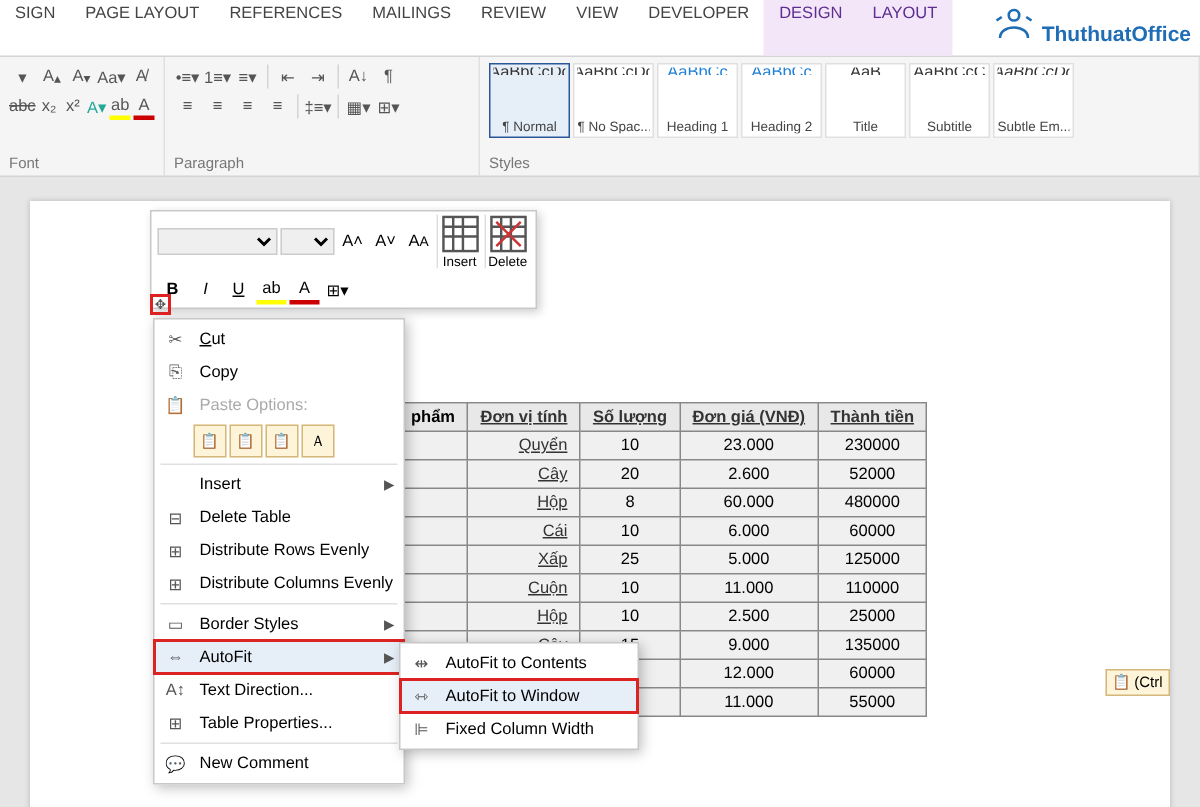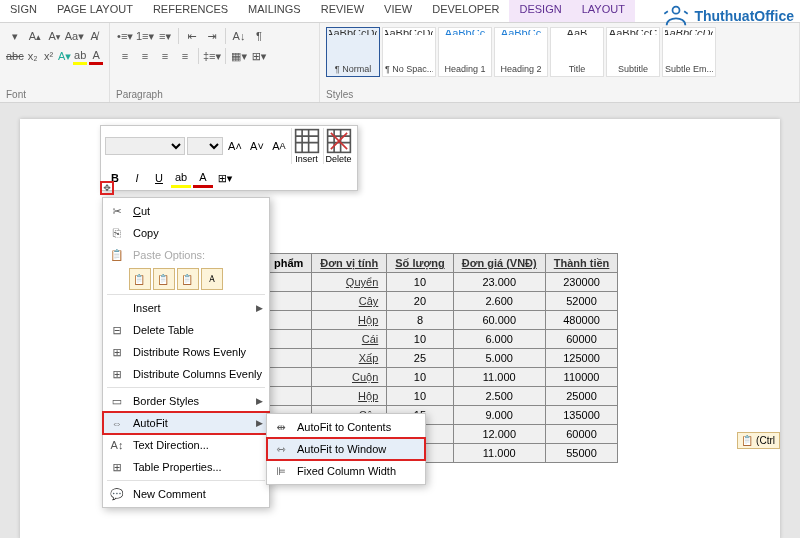--- a/index.html
+++ b/index.html
@@ -1,39 +1,39 @@
 <!DOCTYPE html>
 <html><head>
 <meta charset="utf-8">
 <style>
 * { margin: 0; padding: 0; box-sizing: border-box; font-family: 'Segoe UI', Tahoma, sans-serif; }
 body { background: #fff; width: 800px; height: 538px; overflow: hidden; position: relative; }
 
 
-.tabs { display: flex; background: #fff; border-bottom: 1px solid #d4d4d4; height: 23px; font-size: 11px; }
+.tabs { display: flex; background: #fff; border-bottom: 1px solid #d4d4d4; height: 38px; font-size: 11px; }
 .tabs .tab { padding: 3px 10px; color: #444; cursor: pointer; text-transform: uppercase; }
 .tabs .tooltab { background: #f3e6f9; color: #5e2d91; padding: 3px 10px; }
 
 
 .ribbon { display: flex; background: #f5f5f5; border-bottom: 1px solid #d4d4d4; height: 80px; }
 .group { border-right: 1px solid #e0e0e0; padding: 4px 6px 2px 6px; display: flex; flex-direction: column; justify-content: space-between; }
 .group-label { text-align: left; font-size: 10px; color: #777; }
 .group-body { display: flex; flex-direction: column; gap: 2px; }
 .row { display: flex; align-items: center; gap: 2px; }
 .rbtn { width: 18px; height: 18px; display: flex; align-items: center; justify-content: center; font-size: 11px; color: #555; cursor: pointer; }
 .sep { width: 1px; height: 16px; background: #d4d4d4; margin: 0 2px; }
 
 .styles-gallery { display: flex; gap: 2px; }
 .style-item { width: 54px; height: 50px; border: 1px solid #e0e0e0; background: #fff; display: flex; flex-direction: column; justify-content: space-between; padding: 2px; font-size: 10px; text-align: center; cursor: pointer; }
 .style-item.selected { border: 1px solid #2a579a; background: #e6eef8; }
 .style-item .preview { font-size: 11px; color: #333; flex: 1; display: flex; align-items: center; justify-content: center; overflow: hidden; }
 .style-item .name { font-size: 9px; color: #444; white-space: nowrap; overflow: hidden; margin-top: 29px; }
 .style-item.blue .preview { color: #1f7ed6; }
 
-.logo { position: absolute; top: 2px; right: 6px; display: flex; align-items: center; gap: 4px; font-size: 14px; font-weight: bold; color: #1f6db5; z-index: 10; }
+.logo { position: absolute; top: 2px; right: 6px; display: flex; align-items: flex-end; gap: 4px; font-size: 14px; font-weight: bold; color: #1f6db5; z-index: 10; }
 
 
 .doc-area { background: #e6e6e6; height: 440px; padding: 16px 0 0 20px; position: relative; }
 .page { background: #fff; box-shadow: 0 0 4px rgba(0,0,0,.2); width: 760px; height: 420px; position: relative; padding-top: 90px; }
 
 
 .mini-toolbar { position: absolute; top: 6px; left: 80px; background: #fff; border: 1px solid #c8c8c8; box-shadow: 2px 2px 6px rgba(0,0,0,.2); display: flex; flex-direction: column; z-index: 20; }
 .mini-row { display: flex; align-items: center; padding: 2px 4px; gap: 2px; }
 .mini-row select { font-size: 11px; height: 18px; border: 1px solid #ccc; }
 .mini-btn { width: 20px; height: 20px; display: flex; align-items: center; justify-content: center; font-size: 11px; cursor: pointer; }

